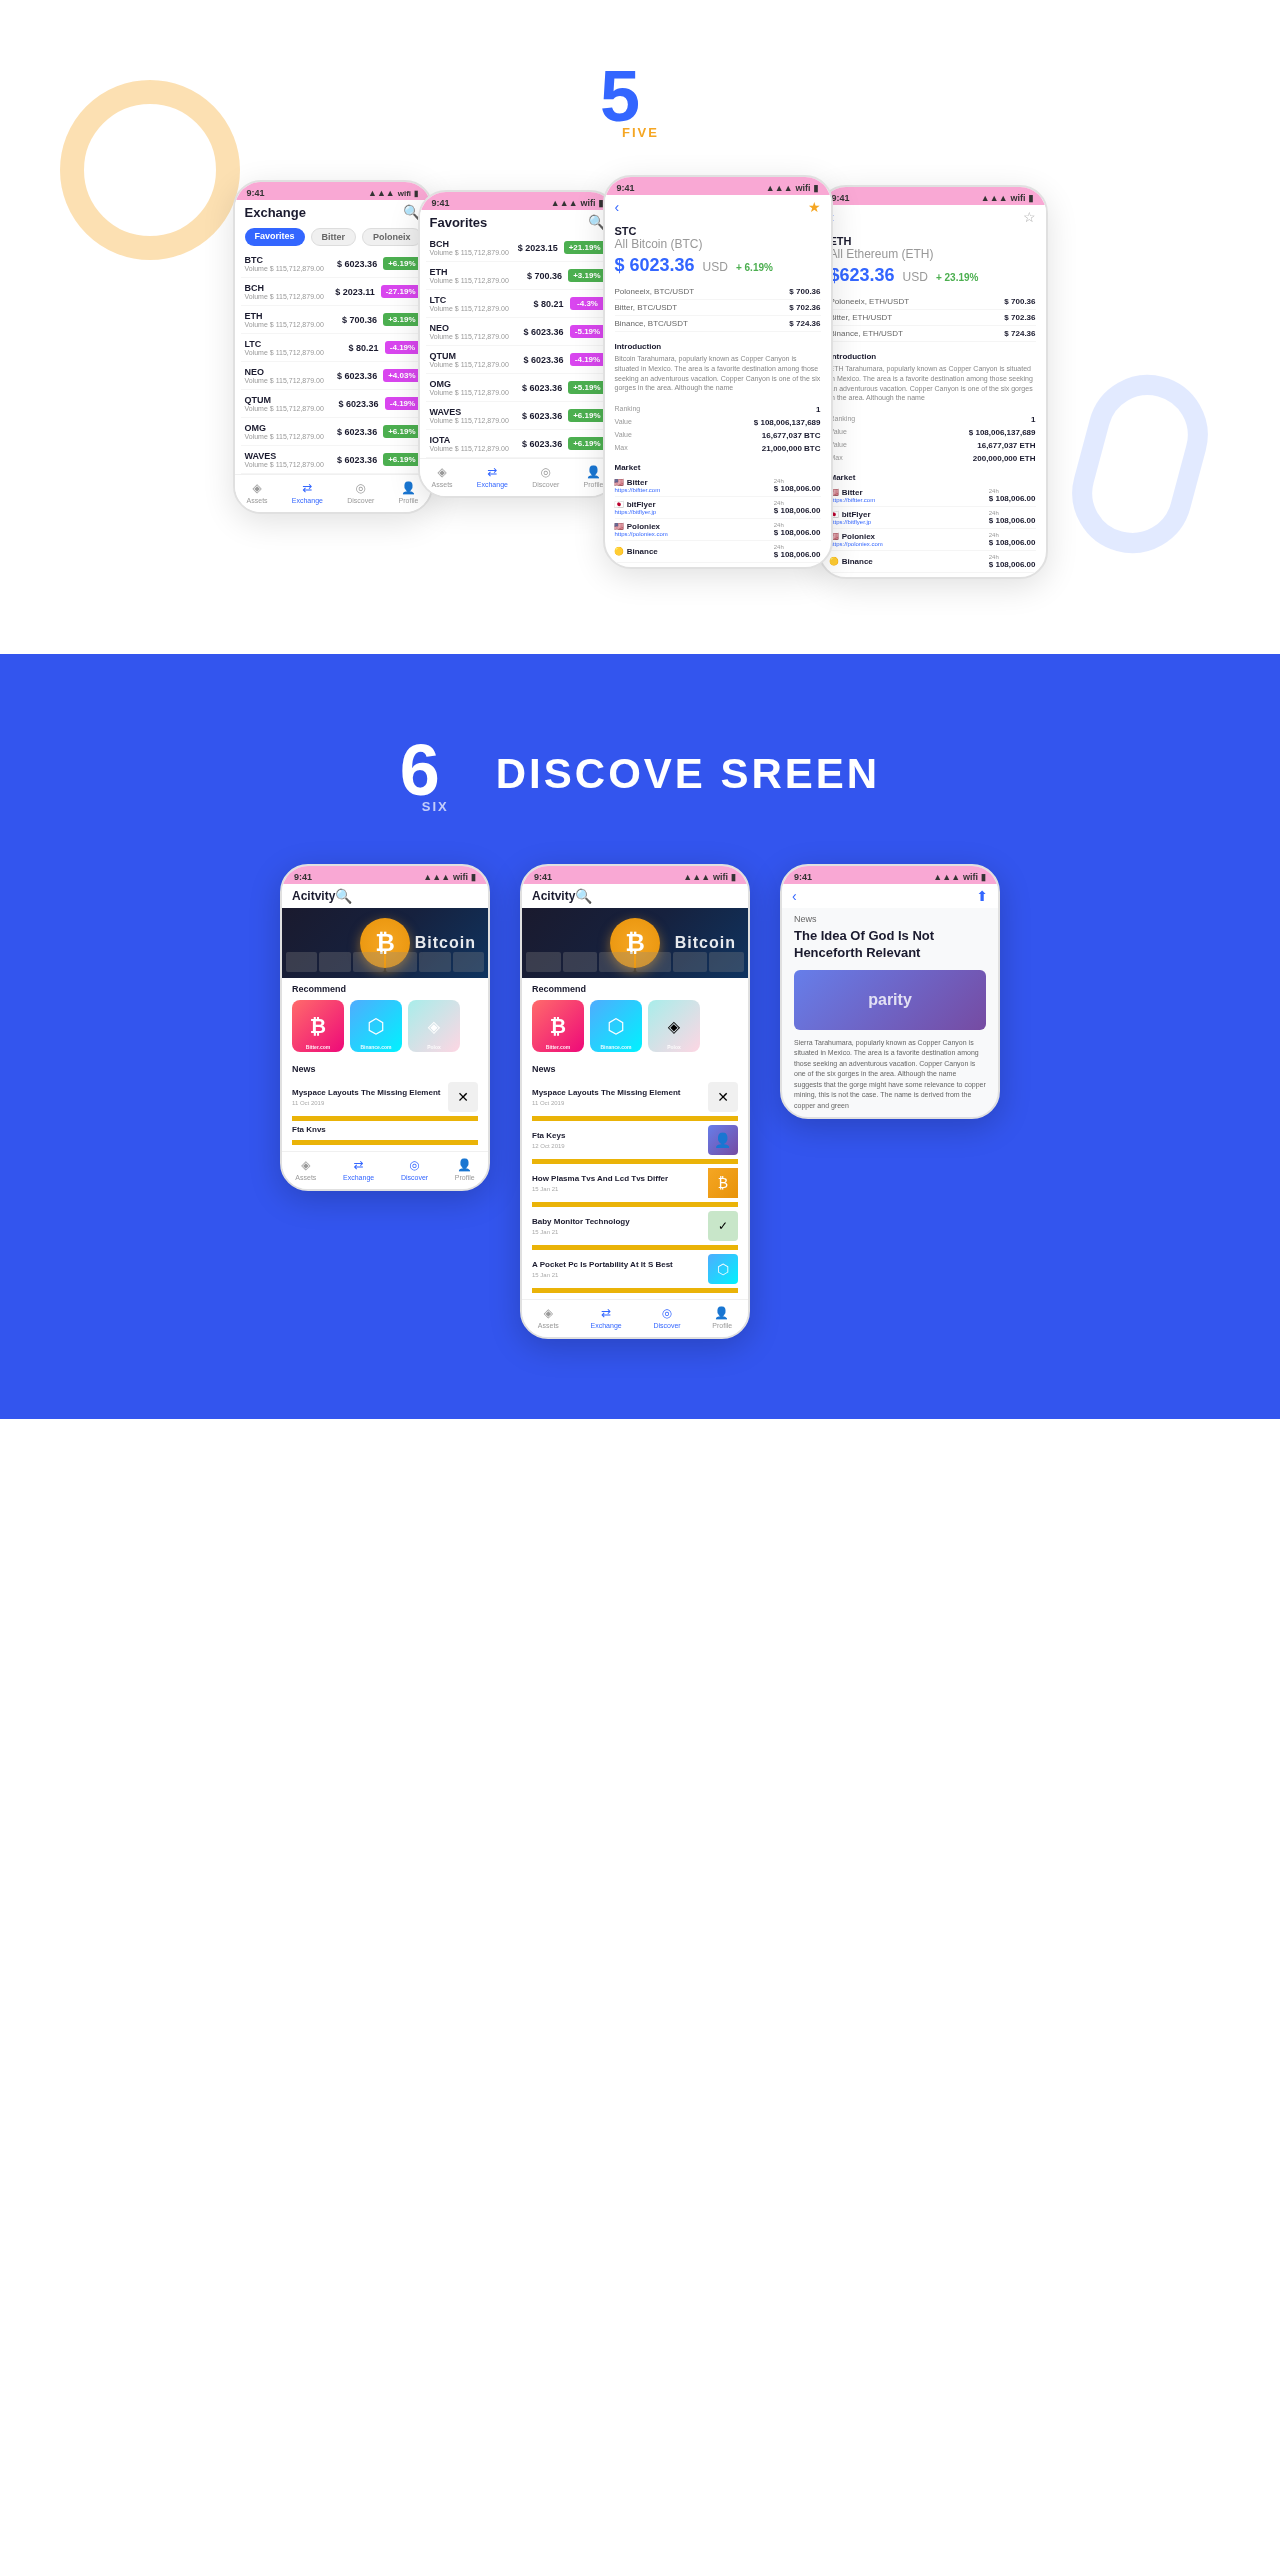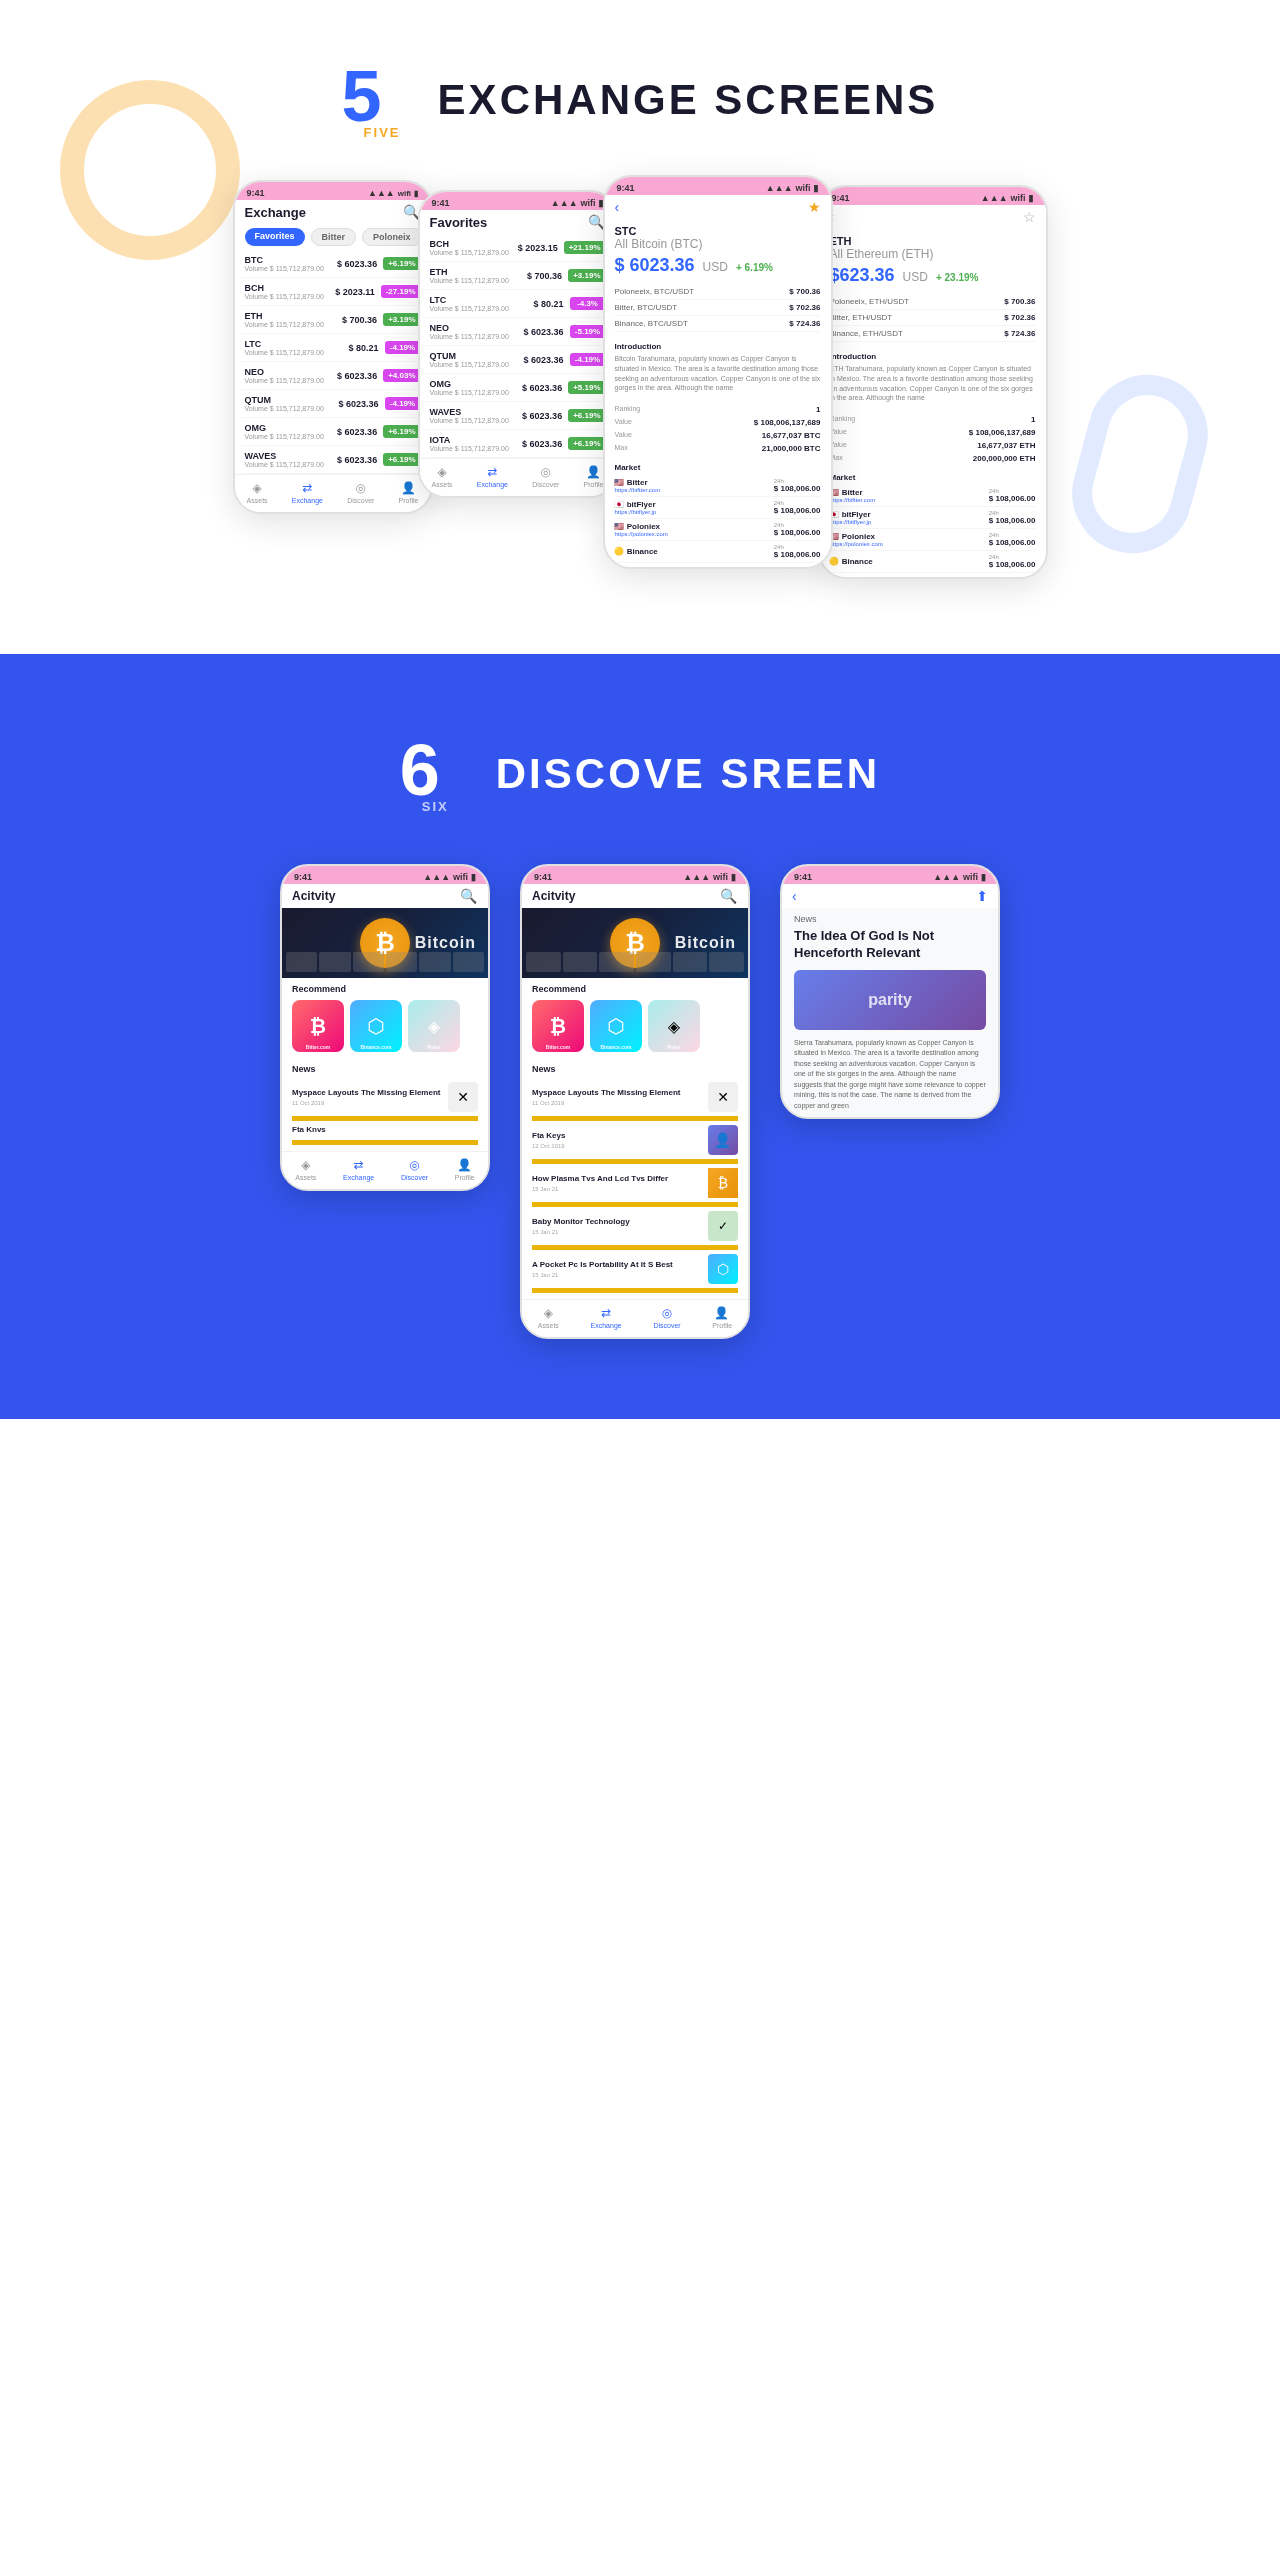--- a/index.html
+++ b/index.html
@@ -223,21 +223,20 @@
       background: #f8f9fa;
       border-radius: 28px;
       border: 2px solid #e0e0e0;
       box-shadow: 0 8px 32px rgba(0,0,0,0.2);
       overflow: hidden;
     }
     .activity-header {
       background: #fff;
       padding: 4px 10px 4px;
       display: flex;
-      justify-content: space-between;
       align-items: center;
     }
     .activity-title { font-size: 12px; font-weight: 700; color: #1a1a2e; }
 
     .bitcoin-banner {
       width: 100%;
       height: 70px;
       background: linear-gradient(135deg, #1a1a2e 0%, #16213e 50%, #0f3460 100%);
       position: relative;
       overflow: hidden;
@@ -415,21 +414,20 @@
 
 <div class="section-1-container">
   <div class="deco-orange-circle"></div>
   <div class="deco-blue-shape"></div>
 
   <div class="section-header">
     <div class="section-number">
       <span class="big-num">5</span>
       <span class="small-word">FIVE</span>
     </div>
-    <h1 class="section-title">EXCHANGE SCREENS</h1>
   </div>
 
   <div class="exchange-phones">
 
     <div class="phone-wrap phone-wrap-1">
       <div class="phone">
         <div class="phone-status-bar">
           <span>9:41</span>
           <div class="status-icons">
             <span>▲▲▲</span>

